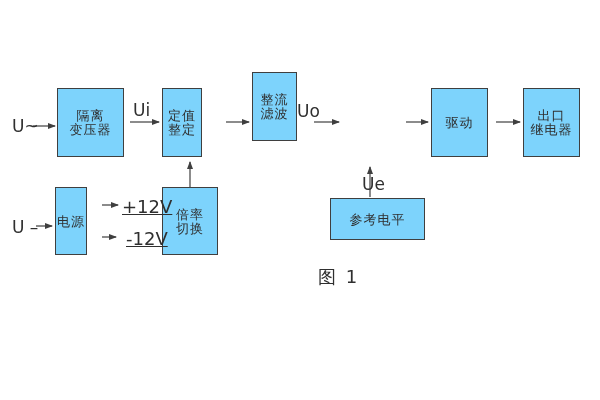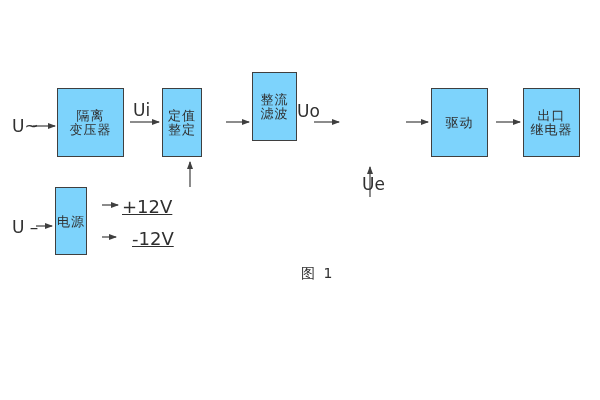--- a/index.html
+++ b/index.html
@@ -9,21 +9,21 @@
   }
   #arrows{position:absolute;left:0;top:0;width:600px;height:400px;}
   .box{
     position:absolute;box-sizing:border-box;border:1px solid #3f3f3f;background:#7dd3fc;
     display:flex;flex-direction:column;align-items:center;justify-content:center;
     gap:1px;font-size:13px;letter-spacing:1px;line-height:1;
   }
   .box span{white-space:nowrap;}
   .sig{position:absolute;font-size:17px;white-space:nowrap;line-height:1;}
   .sig.v{font-size:18px;text-decoration:underline;}
-  .caption{position:absolute;font-size:14px;letter-spacing:2px;white-space:nowrap;}
+  .caption{position:absolute;font-size:18px;letter-spacing:2px;white-space:nowrap;margin-left:17px;}
 </style>
 </head>
 <body>
 
 <div id="canvas">
 
   <svg id="arrows" width="600" height="400" viewBox="0 0 600 400">
     <defs>
       <marker id="ah" markerWidth="8" markerHeight="6" refX="7" refY="3" orient="auto" markerUnits="userSpaceOnUse">
         <path d="M0,0 L8,3 L0,6 Z" fill="#3f3f3f"></path>
@@ -58,24 +58,31 @@
     <span>出口</span>
     <span>继电器</span>
   </div>
   <div class="box" style="left:431px;top:88px;width:57px;height:69px">
     <span>驱动</span>
   </div>
 
   <div class="box" style="left:55px;top:187px;width:32px;height:68px">
     <span>电源</span>
   </div>
+  <div class="box" style="left:162px;top:187px;width:56px;height:68px">
+    <span>倍率</span>
+    <span>切换</span>
+  </div>
+  <div class="box" style="left:330px;top:198px;width:95px;height:42px">
+    <span>参考电平</span>
+  </div>
 
   <span class="sig" style="left:12px;top:118px">U~</span>
   <span class="sig" style="left:133px;top:102px">Ui</span>
   <span class="sig" style="left:297px;top:103px">Uo</span>
   <span class="sig" style="left:362px;top:176px">Ue</span>
   <span class="sig" style="left:12px;top:219px">U –</span>
   <span class="sig v" style="left:122px;top:198px">+12V</span>
-  <span class="sig v" style="left:132px;top:230px">-12V</span>
+  <span class="sig v" style="left:126px;top:230px">-12V</span>
 
   <span class="caption" style="left:301px;top:265px">图 1</span>
 
 </div>
 
 </body></html>

